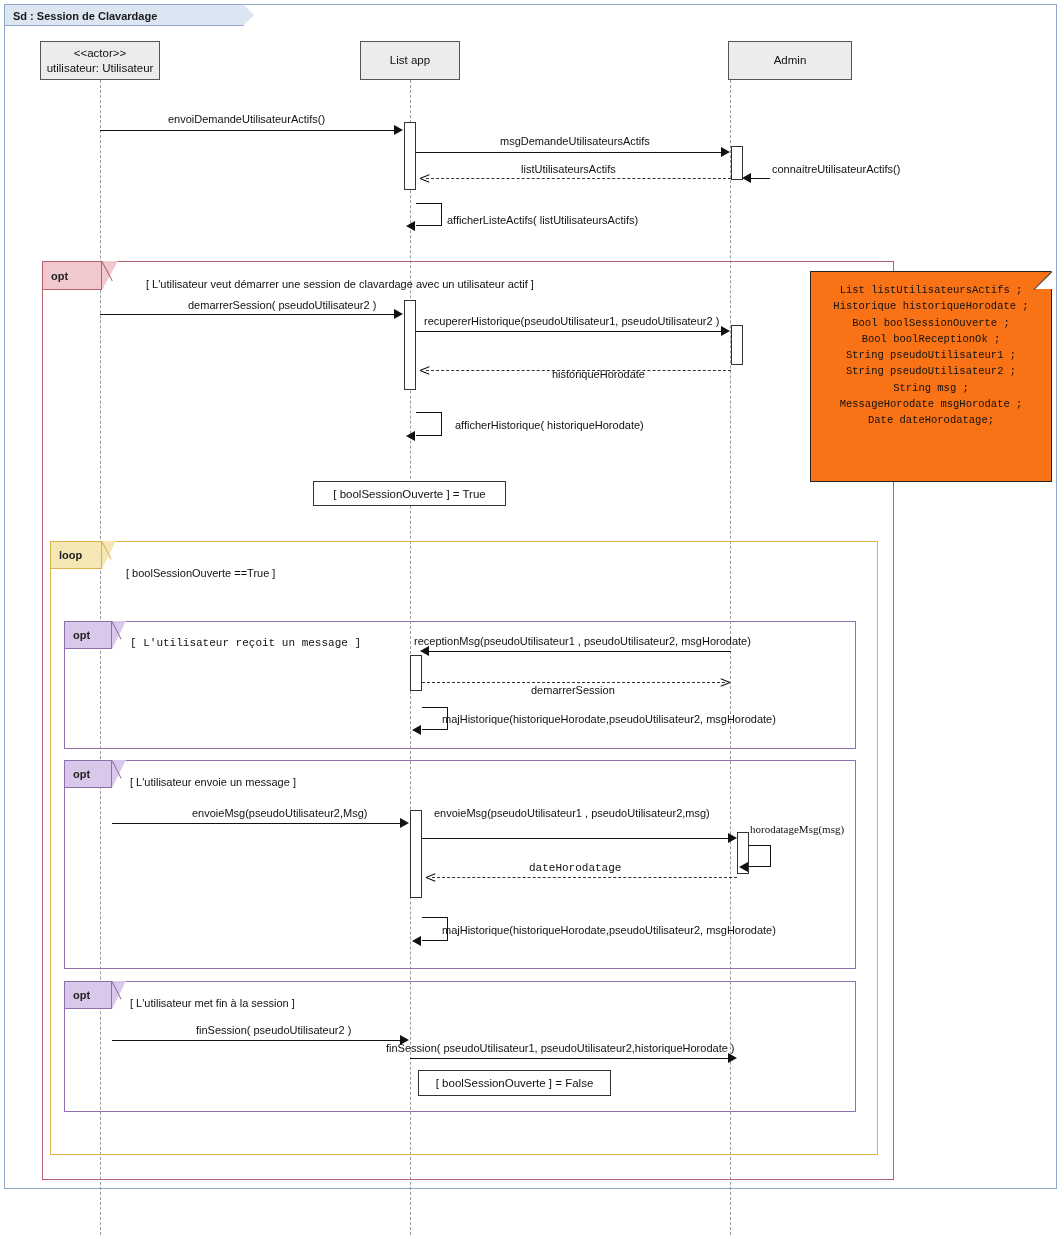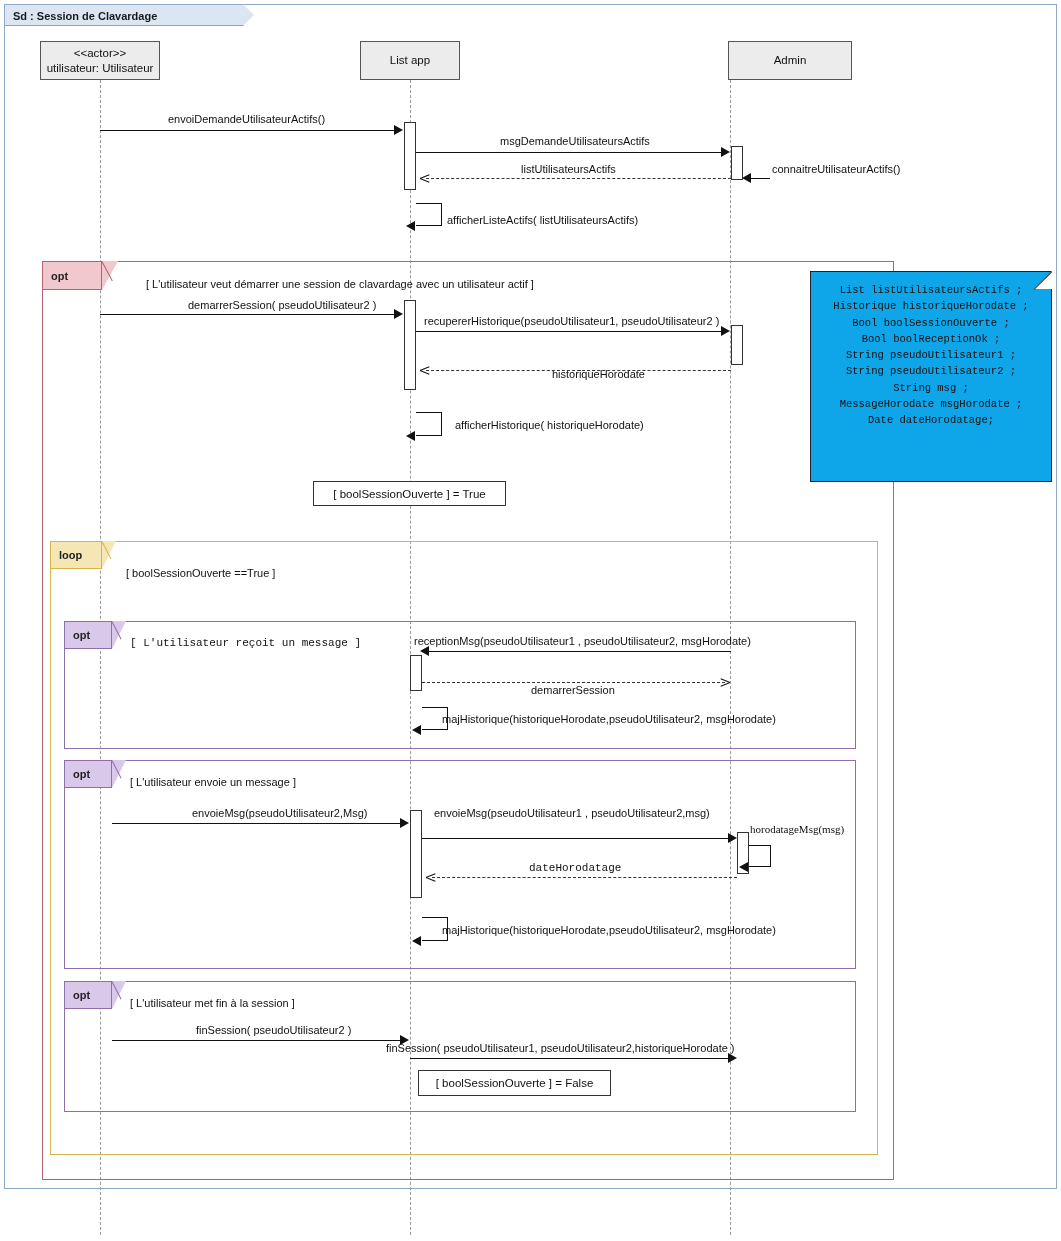--- a/index.html
+++ b/index.html
@@ -148,21 +148,21 @@
   }
   .frag-cond {
     position: absolute;
     font-size: 11px;
     color: #111;
     white-space: nowrap;
   }
   
   .note {
     position: absolute;
-    background: #0ea5e9;
+    background: #f97316;
     border: 1px solid #222;
     box-sizing: border-box;
     font-family: "Liberation Mono", monospace;
     font-size: 10.5px;
     line-height: 1.55;
     color: #111;
     text-align: center;
     padding: 10px 8px;
     white-space: pre;
   }

